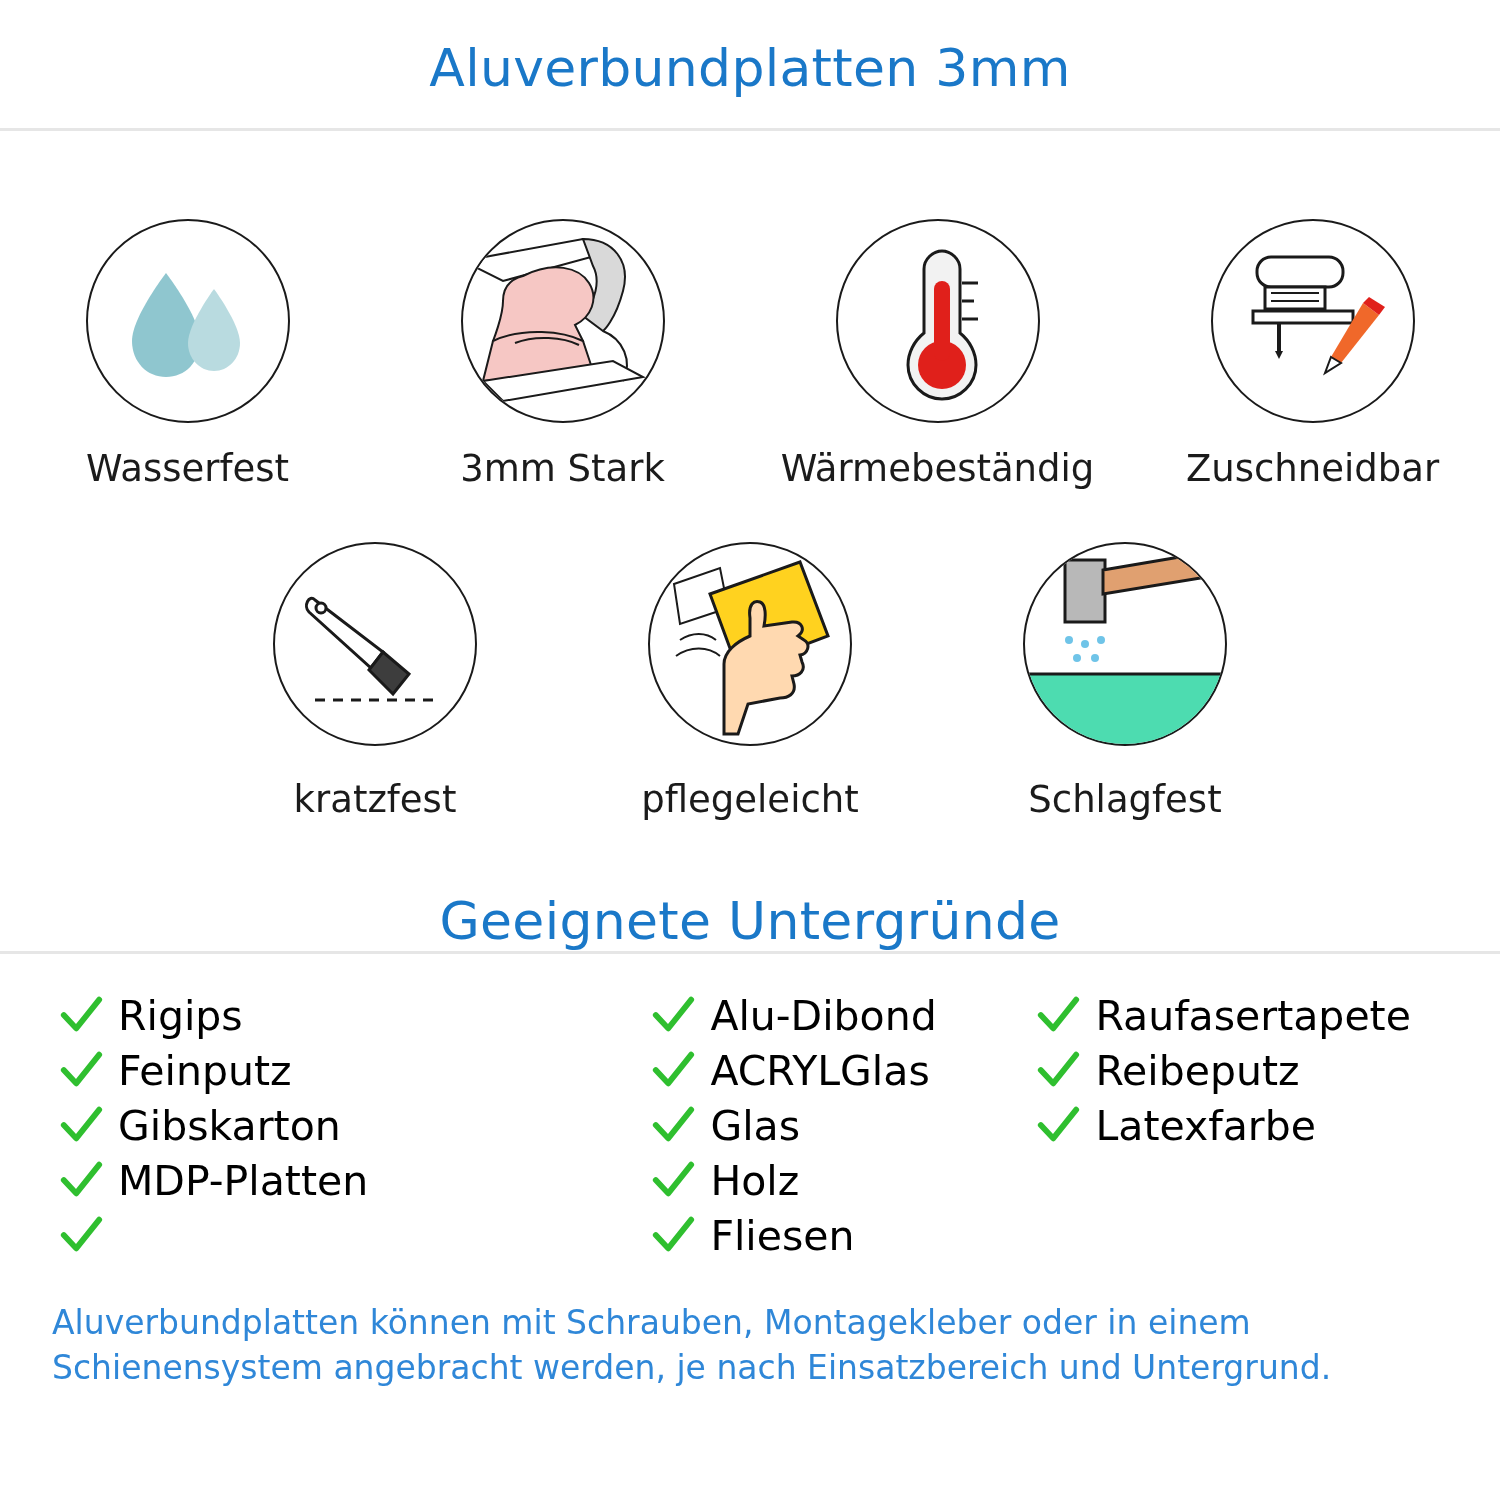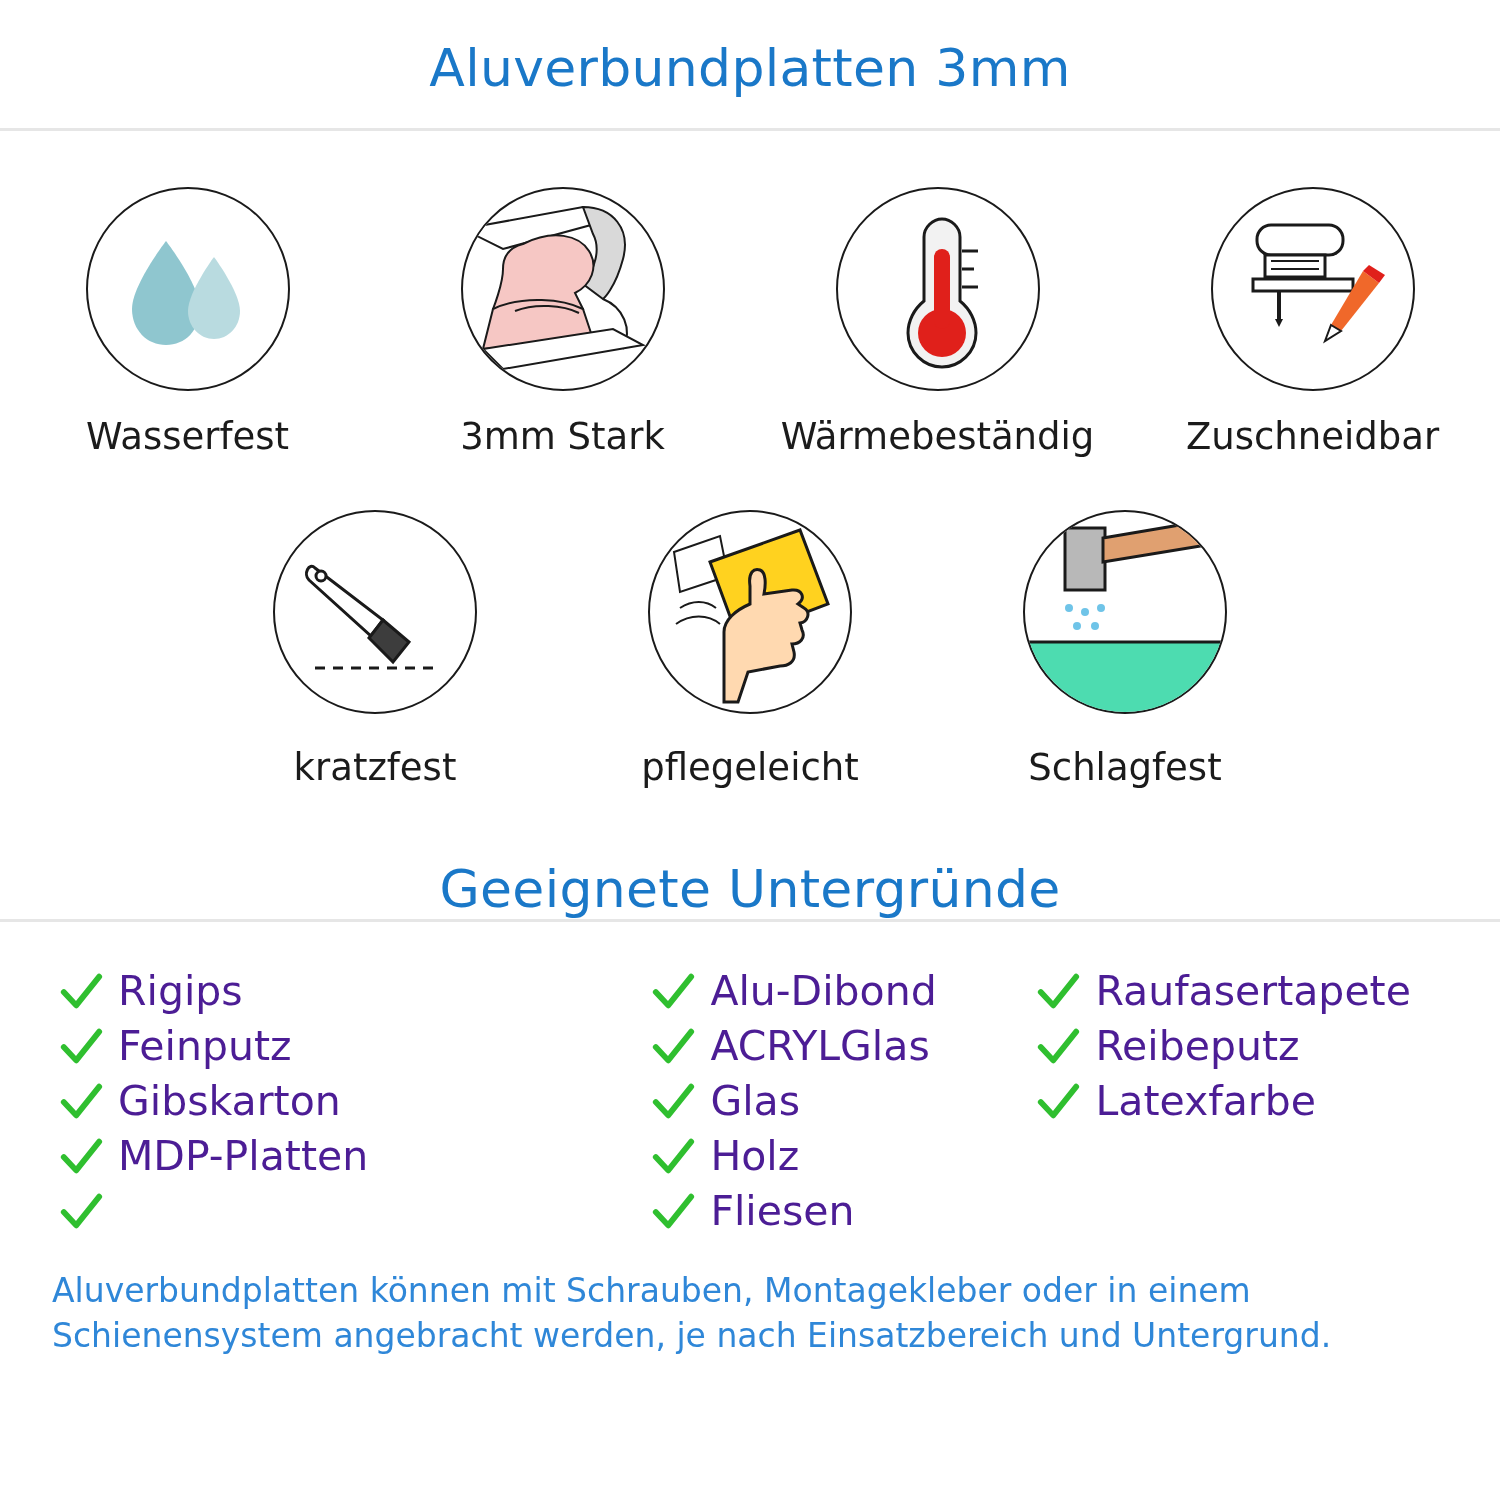--- a/index.html
+++ b/index.html
@@ -35,20 +35,21 @@
   }
   .rule {
     height: 3px;
     background: #e6e6e6;
     width: 100%;
   }
 
   
   .features {
     padding-top: 56px;
+    margin-top: 32px;
   }
   .feature-row {
     display: flex;
     justify-content: center;
     align-items: flex-start;
   }
   .feature-row.row1 > .feature { width: 375px; }
   .feature-row.row2 > .feature { width: 375px; gap: 8px; }
   .feature {
     display: flex;
@@ -87,24 +88,24 @@
   }
   .col {
     display: flex;
     flex-direction: column;
   }
   .col-1 { width: 600px; padding-left: 18px;}
   .col-2 { width: 390px; }
   .col-3 { width: 430px; }
   .ground-item {
     display: flex;
-    align-items: flex-end;
+    align-items: flex-start;
     height: 55px;
     font-size: 41px;
-    color: #4c1d95;
+    color: #000000;
     white-space: nowrap;
   }
   .check {
     width: 46px;
     height: 46px;
     flex: 0 0 46px;
     margin-right: 14px;
     display: inline-block;
   }
   .footnote {

